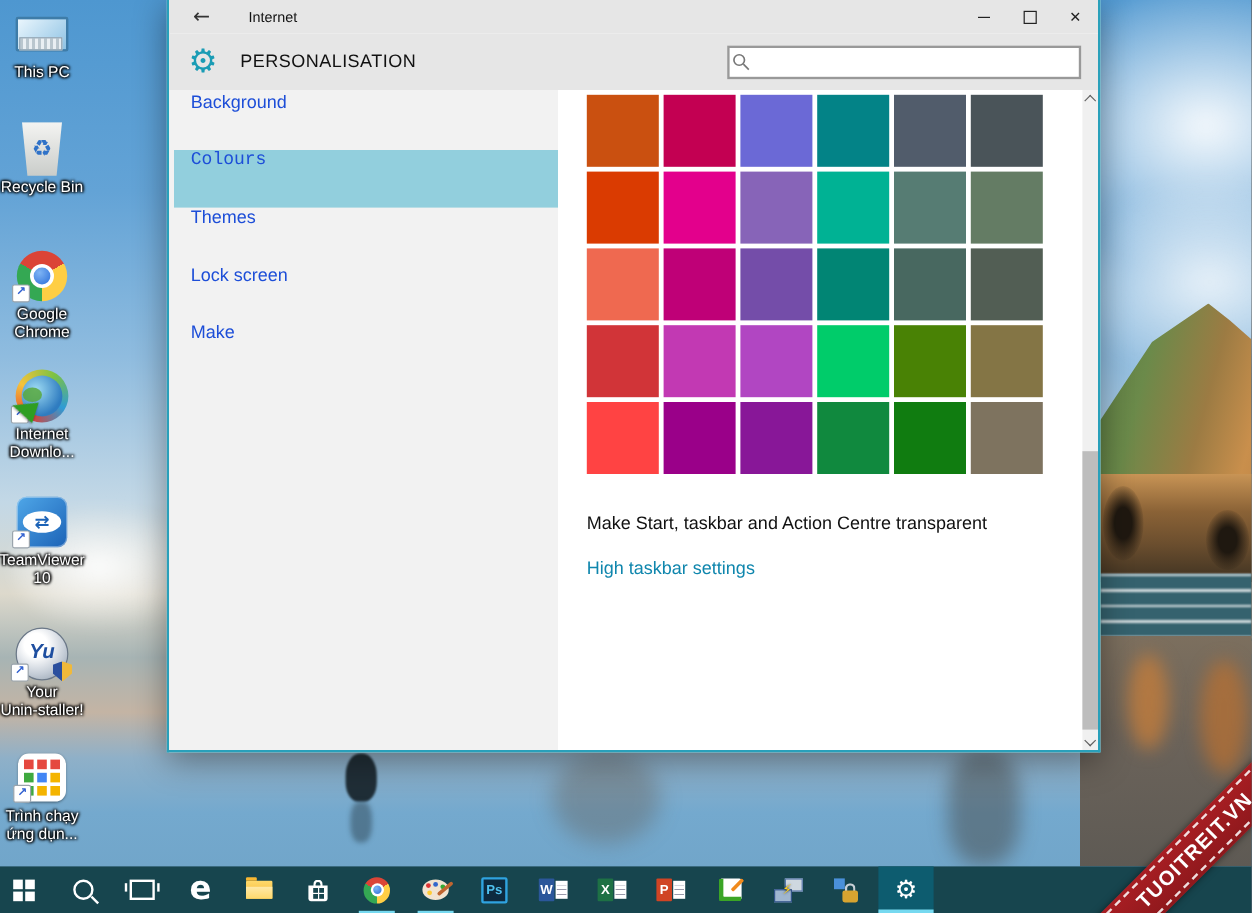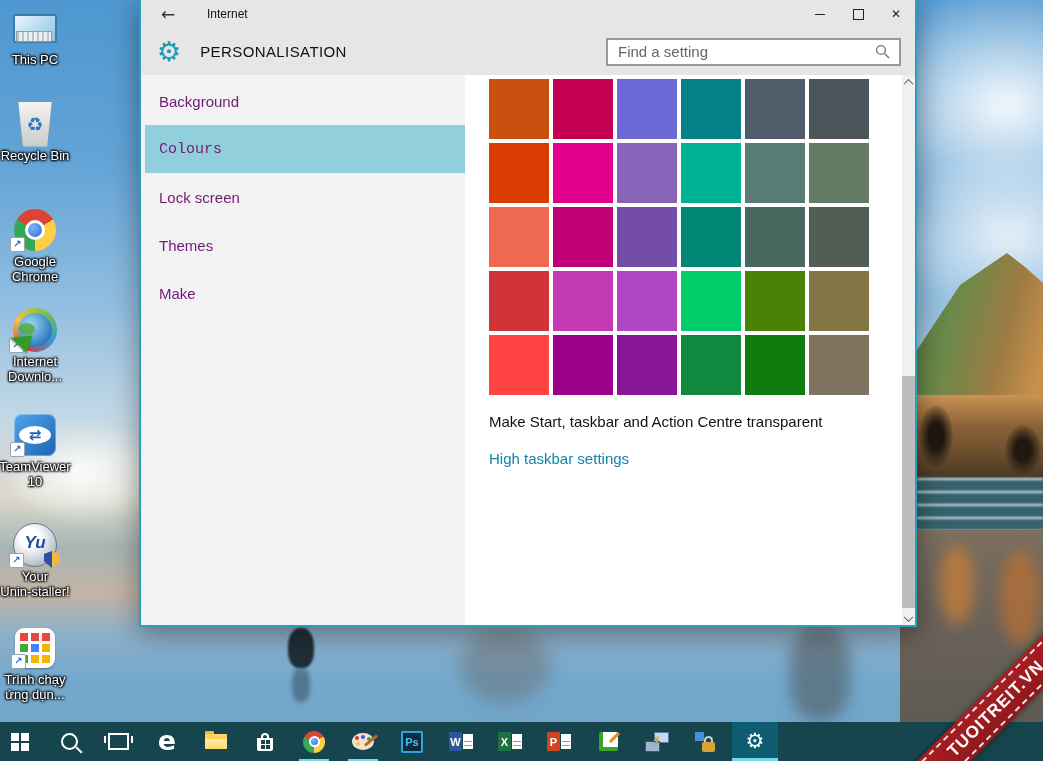--- a/index.html
+++ b/index.html
@@ -110,21 +110,21 @@
   .gear-accent{font-family:"DejaVu Sans",sans-serif;font-size:27px;color:#1A9CB5;line-height:27px;}
   .page-title{font-size:15px;color:#111;margin-left:19px;letter-spacing:.4px;}
   .searchbox{margin-left:auto;width:295px;height:28px;border:2px solid #999;background:#fff;box-sizing:border-box;
     display:flex;align-items:center;}
   .searchbox input{flex:1;border:none;outline:none;font-size:15px;color:#444;padding:0 6px 0 10px;
     font-family:"Liberation Sans",sans-serif;background:transparent;}
   .searchbox input::placeholder{color:#666;}
   .search-glass{width:20px;flex:none;margin-right:6px;}
   .win-body{flex:1;display:flex;min-height:0;position:relative;}
   .sidebar{width:324px;background:#F2F2F2;flex:none;padding-top:2px;}
-  .side-item{height:48px;display:flex;align-items:center;padding-left:14px;font-size:15px;color:#701a75;margin-left:4px;}
+  .side-item{height:48px;display:flex;align-items:flex-start;padding-left:14px;font-size:15px;color:#1d4ed8;margin-left:4px;}
   .side-item.selected{background:var(--sidebar-hl,#92CFDD);font-family:Liberation Mono, monospace;}
   .content{flex:1;background:#fff;padding:4px 0 0 24px;position:relative;}
   .swatch-grid{display:grid;grid-template-columns:repeat(6,60px);grid-auto-rows:60px;gap:4px;width:380px;}
   .setting-label{font-size:15px;color:#111;margin-top:15px;width:420px;}
   .toggle-row{display:flex;align-items:center;margin-top:10px;height:22px;}
   .toggle{width:44px;height:20px;border-radius:10px;position:relative;box-sizing:border-box;}
   .toggle.on{background:var(--toggle-on,#4BB1C4);}
   .toggle.on .knob{position:absolute;right:5px;top:4px;width:12px;height:12px;border-radius:50%;background:#fff;}
   .toggle.off{border:2px solid #333;background:transparent;}
   .toggle.off .knob{position:absolute;left:4px;top:2px;width:12px;height:12px;border-radius:50%;background:#333;}
@@ -316,41 +316,40 @@
       <div class="cap-btn">
           <span class="glyph-close">✕</span>
         </div>
     </div>
   </div>
 
   <div class="win-header">
     <span class="gear-accent">⚙</span>
     <span class="page-title">PERSONALISATION</span>
     <div class="searchbox">
-      <input type="text" placeholder="Find a setting" style="">
       <svg class="search-glass" viewBox="0 0 16 16" width="16" height="16">
         <circle cx="6" cy="6" r="4.4" fill="none" stroke="#777" stroke-width="1.4"></circle>
         <line x1="9.5" y1="9.5" x2="14" y2="14" stroke="#777" stroke-width="1.4"></line>
       </svg>
     </div>
   </div>
 
   <div class="win-body">
     <div class="sidebar">
       <div class="side-item">
           <span>Background</span>
         </div>
       <div class="side-item selected">
           <span>Colours</span>
         </div>
       <div class="side-item">
+          <span>Themes</span>
+        </div>
+      <div class="side-item">
           <span>Lock screen</span>
-        </div>
-      <div class="side-item">
-          <span>Themes</span>
         </div>
       <div class="side-item">
           <span>Make</span>
         </div>
     </div>
 
     <div class="content">
       <div class="swatch-grid">
           <div class="swatch" title="#CA5010" style="background: rgb(202, 80, 16);"></div>
           <div class="swatch" title="#C30052" style="background: rgb(195, 0, 82);"></div>
@@ -378,21 +377,21 @@
           <div class="swatch" title="#847545" style="background: rgb(132, 117, 69);"></div>
           <div class="swatch" title="#FF4343" style="background: rgb(255, 67, 67);"></div>
           <div class="swatch" title="#9A0089" style="background: rgb(154, 0, 137);"></div>
           <div class="swatch" title="#881798" style="background: rgb(136, 23, 152);"></div>
           <div class="swatch" title="#10893E" style="background: rgb(16, 137, 62);"></div>
           <div class="swatch" title="#107C10" style="background: rgb(16, 124, 16);"></div>
           <div class="swatch" title="#7E735F" style="background: rgb(126, 115, 95);"></div>
         </div>
 
 
-      <div class="setting-label" style="margin-top:18px;">Make Start, taskbar and Action Centre transparent</div>
+      <div class="setting-label" style="margin-top:33px;">Make Start, taskbar and Action Centre transparent</div>
 
       <a class="hc-link">High taskbar settings</a>
     </div>
 
     <div class="vscroll">
       <div class="scroll-arrow arrow-up">
           <span></span>
         </div>
       <div class="scroll-thumb"></div>
       <div class="scroll-arrow arrow-down">

